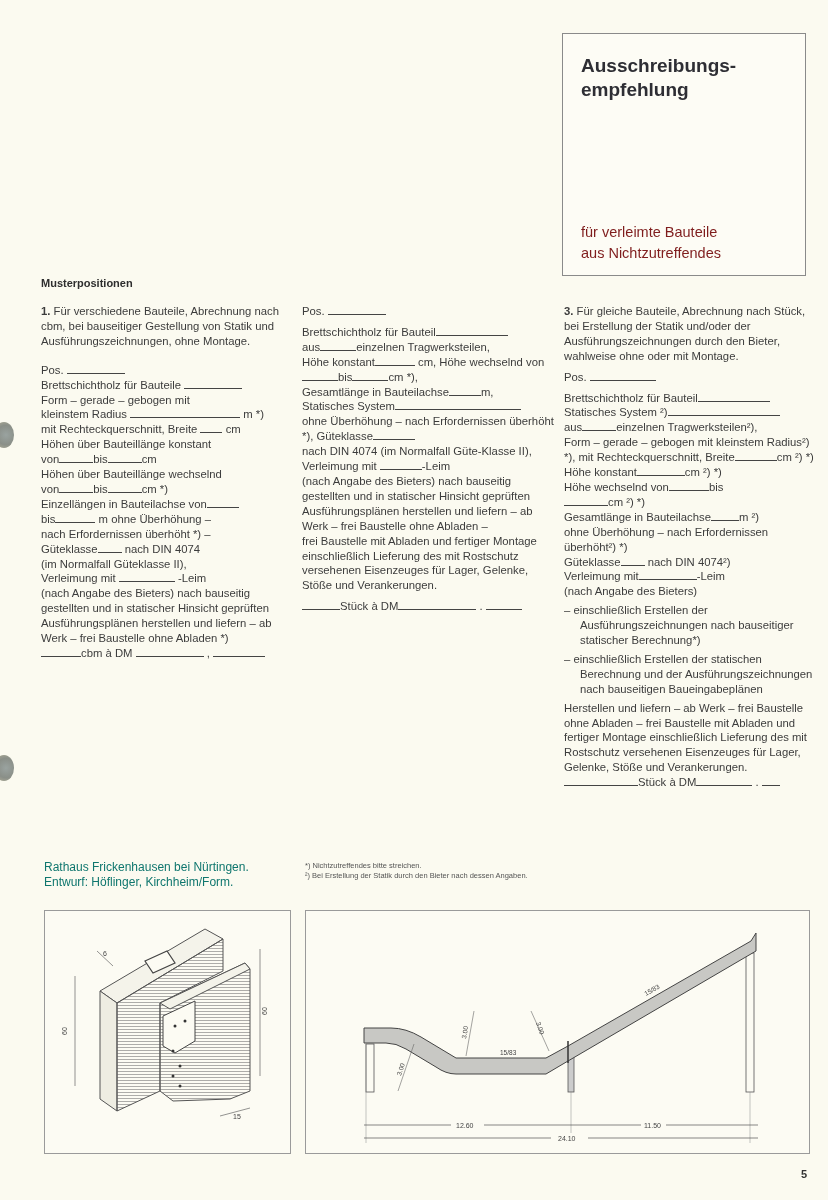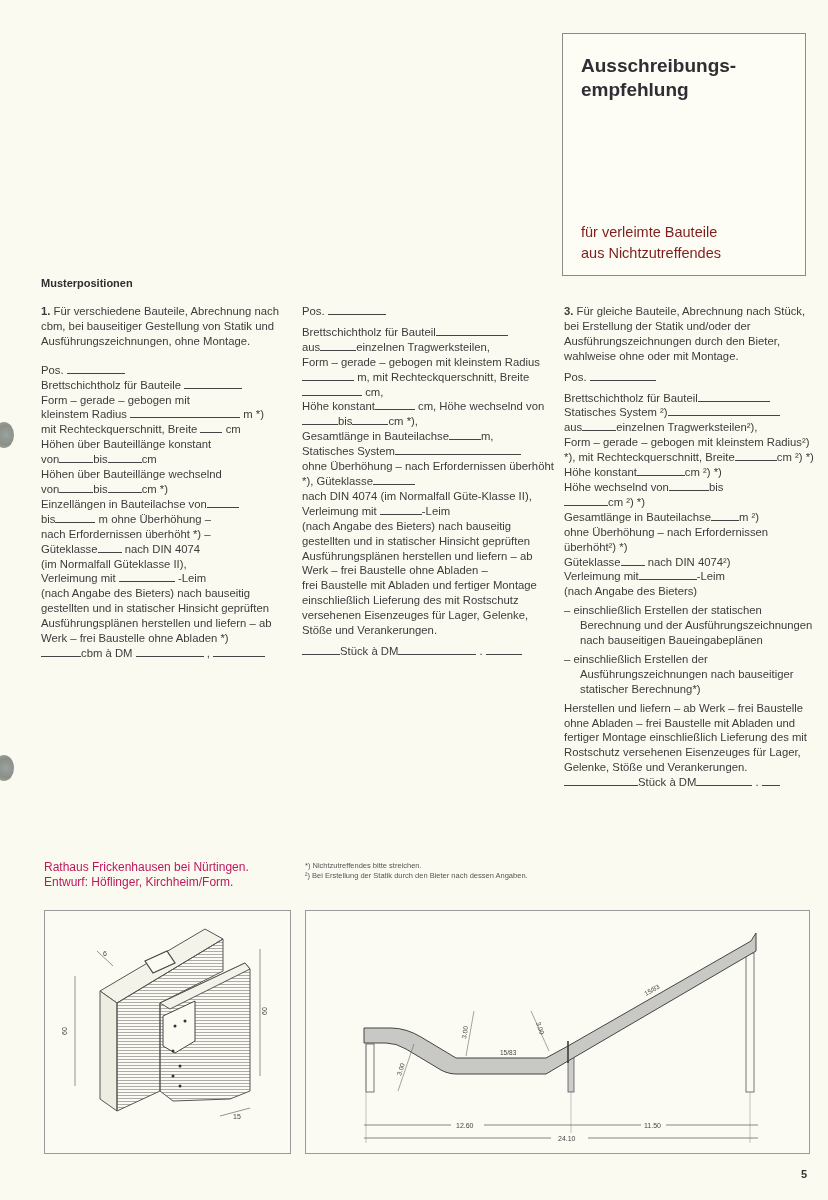--- a/index.html
+++ b/index.html
@@ -22,21 +22,21 @@
   .col1 { left:41px; width:250px; }
   .col2 { left:302px; width:252px; }
   .col3 { left:564px; width:252px; }
   .col p { margin:0; }
   .intro { margin-bottom:14px !important; }
   .col2 .intro, .col3 .intro { margin-bottom:6px !important; }
   .num { font-weight:bold; }
   .blank { display:inline-block; border-bottom:1px solid #444; height:9px; vertical-align:baseline; }
   .gap { height:6px; }
   .dash-item { padding-left:16px; text-indent:-16px; margin:4px 0 !important; }
-  .credit { position:absolute; left:44px; top:860px; font-size:12px; line-height:15px; color:#be185d; }
+  .credit { position:absolute; left:44px; top:860px; font-size:12px; line-height:15px; color:#0f766e; }
   .notes { position:absolute; left:305px; top:861px; font-size:7.5px; line-height:10px; color:#555; width:240px; }
   .fig { position:absolute; border:1.5px solid #9a9a9a; box-sizing:border-box; background:#fcfbf3; }
   .fig1 { left:44px; top:910px; width:247px; height:244px; }
   .fig2 { left:305px; top:910px; width:505px; height:244px; }
   .fig svg { position:absolute; left:0; top:0; }
   .pagenum { position:absolute; left:801px; top:1168px; font-size:11px; font-weight:bold; color:#333; }
 </style>
 </head>
 <body>
 
@@ -75,21 +75,20 @@
   <p><span>Verleimung mit</span> <span class="blank" style="width:56px"></span> <span>-Leim</span></p>
   <p>(nach Angabe des Bieters) nach bauseitig gestellten und in statischer Hinsicht geprüften Ausführungsplänen herstellen und liefern – ab Werk – frei Baustelle ohne Abladen *)</p>
   <p><span class="blank" style="width:40px"></span><span>cbm à DM</span> <span class="blank" style="width:68px"></span> <span>,</span> <span class="blank" style="width:52px"></span></p>
 </div>
 
 <div class="col col2">
   <p><span>Pos.</span> <span class="blank" style="width:58px"></span></p>
   <div class="gap"></div>
   <p><span>Brettschichtholz für Bauteil</span><span class="blank" style="width:72px"></span></p>
   <p><span>aus</span><span class="blank" style="width:36px"></span><span>einzelnen Tragwerksteilen,</span></p>
-  <p><span>Form – gerade – gebogen mit kleinstem Radius</span><span class="blank" style="width:52px"></span> <span>m, mit Rechteckquerschnitt, Breite</span><span class="blank" style="width:60px"></span> <span>cm,</span></p>
   <p><span>Höhe konstant</span><span class="blank" style="width:40px"></span> <span>cm, Höhe wechselnd von</span><span class="blank" style="width:36px"></span><span>bis</span><span class="blank" style="width:36px"></span><span>cm *),</span></p>
   <p><span>Gesamtlänge in Bauteilachse</span><span class="blank" style="width:32px"></span><span>m,</span></p>
   <p><span>Statisches System</span><span class="blank" style="width:126px"></span></p>
   <p><span>ohne Überhöhung – nach Erfordernissen überhöht *), Güteklasse</span><span class="blank" style="width:42px"></span></p>
   <p><span>nach DIN 4074 (im Normalfall Güte-Klasse II), Verleimung mit</span> <span class="blank" style="width:42px"></span><span>-Leim</span></p>
   <p>(nach Angabe des Bieters) nach bauseitig gestellten und in statischer Hinsicht geprüften Ausführungsplänen herstellen und liefern – ab Werk – frei Baustelle ohne Abladen –</p>
   <p>frei Baustelle mit Abladen und fertiger Montage einschließlich Lieferung des mit Rostschutz versehenen Eisenzeuges für Lager, Gelenke, Stöße und Verankerungen.</p>
   <div class="gap"></div>
   <p><span class="blank" style="width:38px"></span><span>Stück à DM</span><span class="blank" style="width:78px"></span> <span>.</span> <span class="blank" style="width:36px"></span></p>
 </div>
@@ -103,22 +102,22 @@
   <p><span>aus</span><span class="blank" style="width:34px"></span><span>einzelnen Tragwerksteilen²),</span></p>
   <p><span>Form – gerade – gebogen mit kleinstem Radius²) *), mit Rechteckquerschnitt, Breite</span><span class="blank" style="width:42px"></span><span>cm ²) *)</span></p>
   <p><span>Höhe konstant</span><span class="blank" style="width:48px"></span><span>cm ²) *)</span></p>
   <p><span>Höhe wechselnd von</span><span class="blank" style="width:40px"></span><span>bis</span></p>
   <p><span class="blank" style="width:44px"></span><span>cm ²) *)</span></p>
   <p><span>Gesamtlänge in Bauteilachse</span><span class="blank" style="width:28px"></span><span>m ²)</span></p>
   <p>ohne Überhöhung – nach Erfordernissen überhöht²) *)</p>
   <p><span>Güteklasse</span><span class="blank" style="width:24px"></span> <span>nach DIN 4074²)</span></p>
   <p><span>Verleimung mit</span><span class="blank" style="width:58px"></span><span>-Leim</span></p>
   <p>(nach Angabe des Bieters)</p>
+  <p class="dash-item">– einschließlich Erstellen der Ausführungszeichnungen nach bauseitiger statischer Berechnung*)</p>
   <p class="dash-item">– einschließlich Erstellen der statischen Berechnung und der Ausführungszeichnungen nach bauseitigen Baueingabeplänen</p>
-  <p class="dash-item">– einschließlich Erstellen der Ausführungszeichnungen nach bauseitiger statischer Berechnung*)</p>
   <p>Herstellen und liefern – ab Werk – frei Baustelle ohne Abladen – frei Baustelle mit Abladen und fertiger Montage einschließlich Lieferung des mit Rostschutz versehenen Eisenzeuges für Lager, Gelenke, Stöße und Verankerungen.</p>
   <p><span class="blank" style="width:74px"></span><span>Stück à DM</span><span class="blank" style="width:56px"></span> <span>.</span> <span class="blank" style="width:18px"></span></p>
 </div>
 
 <div class="credit">
   <div>Rathaus Frickenhausen bei Nürtingen.</div>
   <div>Entwurf: Höflinger, Kirchheim/Form.</div>
 </div>
 <div class="notes">
   <div>*) Nichtzutreffendes bitte streichen.</div>

